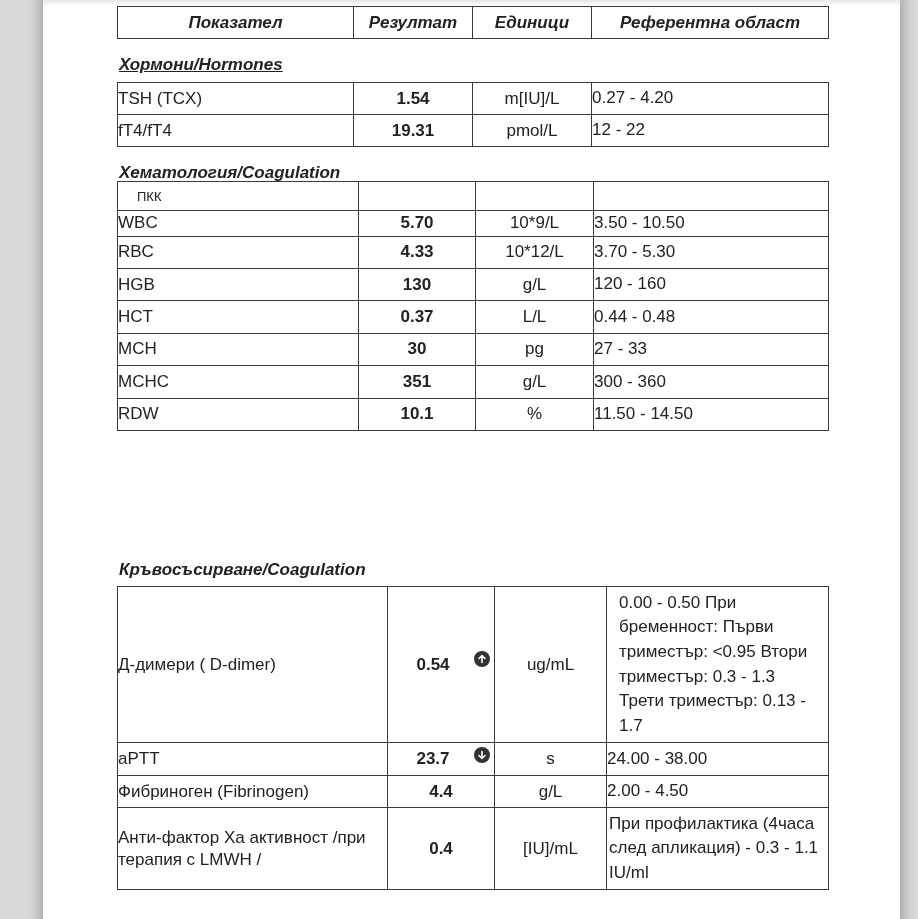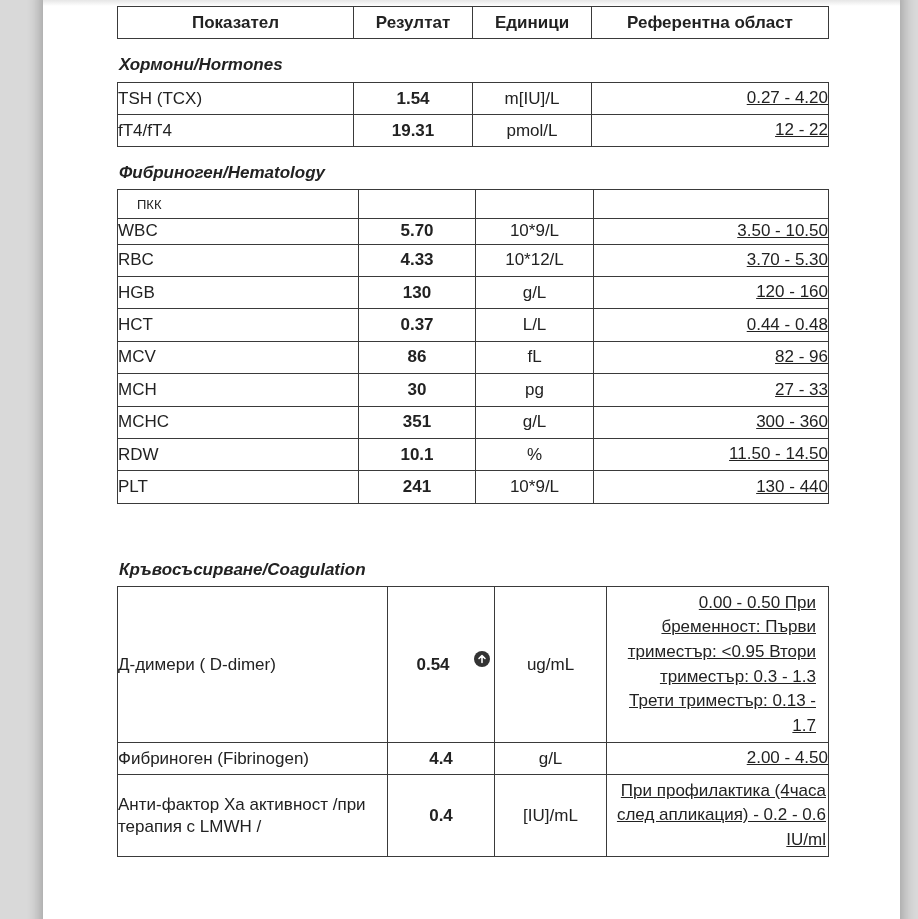--- a/index.html
+++ b/index.html
@@ -30,57 +30,57 @@
     padding: 0;
     vertical-align: middle;
     font-size: 17px;
     color: #222;
   }
   table.grid th { font-weight: bold; text-align: center; font-size: 17px; }
   td.name { font-size: 14px; text-align: left; padding-left: 3px; }
   td.name.sub { padding-left: 19px; font-size: 13px; }
   td.res { font-weight: bold; text-align: center; position: relative; }
   td.unit { text-align: center; }
-  td.ref { text-align: right; line-height: 24.6px; text-decoration: underline; }
+  td.ref { text-align: left; line-height: 24.6px; }
   .section-title {
     position: absolute; left: 119px;
     font-size: 17px; font-weight: bold; font-style: italic; color: #222;
     margin: 0;
   }
   .flag {
     position: absolute; width: 16px; height: 16px; border-radius: 50%;
     background: #333; top: 8px; right: 4px;
     display: flex; align-items: center; justify-content: center;
   }
   .flag svg { width: 10px; height: 10px; }
 </style>
 </head>
 <body>
 
 <div class="sheet"></div>
 <div class="topfade"></div>
 
-<table class="grid" style="top:6px; width:711px;">
+<table class="grid" style="top:6px; width:711px;font-style:italic;">
   <colgroup>
     <col style="width:236px">
       <col style="width:119px">
       <col style="width:119px">
       <col style="width:237px">
   </colgroup>
   <tbody>
       <tr style="height:32px;">
     <th>Показател</th>
     <th>Резултат</th>
     <th>Единици</th>
     <th>Референтна област</th>
   </tr>
 </tbody>
   </table>
 
-<div class="section-title" style="top:55px;">Хормони/Hormones</div>
+<div class="section-title" style="top:55px;text-decoration:underline;">Хормони/Hormones</div>
 <table class="grid" style="top:82px; width:711px;">
   <colgroup>
     <col style="width:236px">
       <col style="width:119px">
       <col style="width:119px">
       <col style="width:237px">
   </colgroup>
   <tbody>
       <tr style="height:32px;">
     <td class="name">TSH (TCX)</td>
@@ -90,22 +90,22 @@
   </tr>
   <tr style="height:32px;">
     <td class="name">fT4/fT4</td>
     <td class="res">19.31</td>
     <td class="unit">pmol/L</td>
     <td class="ref">12 - 22</td>
   </tr>
 </tbody>
   </table>
 
-<div class="section-title" style="top:163px;">Фибриноген/Hematology</div>
-<table class="grid" style="top:189px; width:711px;">
+<div class="section-title" style="top:163px;">Хематология/Coagulation</div>
+<table class="grid" style="top:181px; width:711px;">
   <colgroup>
     <col style="width:241px">
       <col style="width:117px">
       <col style="width:118px">
       <col style="width:235px">
   </colgroup>
   <tbody>
       <tr style="height:29px;">
     <td class="name sub">ПКК</td>
     <td></td>
@@ -130,48 +130,36 @@
     <td class="unit">g/L</td>
     <td class="ref">120 - 160</td>
   </tr>
   <tr style="height:32.4px;">
     <td class="name">HCT</td>
     <td class="res">0.37</td>
     <td class="unit">L/L</td>
     <td class="ref">0.44 - 0.48</td>
   </tr>
   <tr style="height:32.4px;">
-    <td class="name">MCV</td>
-    <td class="res">86</td>
-    <td class="unit">fL</td>
-    <td class="ref">82 - 96</td>
-  </tr>
-  <tr style="height:32.4px;">
     <td class="name">MCH</td>
     <td class="res">30</td>
     <td class="unit">pg</td>
     <td class="ref">27 - 33</td>
   </tr>
   <tr style="height:32.4px;">
     <td class="name">MCHC</td>
     <td class="res">351</td>
     <td class="unit">g/L</td>
     <td class="ref">300 - 360</td>
   </tr>
   <tr style="height:32.4px;">
     <td class="name">RDW</td>
     <td class="res">10.1</td>
     <td class="unit">%</td>
     <td class="ref">11.50 - 14.50</td>
-  </tr>
-  <tr style="height:32.4px;">
-    <td class="name">PLT</td>
-    <td class="res">241</td>
-    <td class="unit">10*9/L</td>
-    <td class="ref">130 - 440</td>
   </tr>
 </tbody>
   </table>
 
 <div class="section-title" style="top:560px;">Кръвосъсирване/Coagulation</div>
 <table class="grid" style="top:586px; width:711px;">
   <colgroup>
     <col style="width:270px">
       <col style="width:107px">
       <col style="width:112px">
@@ -184,26 +172,39 @@
       <span style="position:relative; left:-8px;">0.54</span>
       <span class="flag" style="top:64px;">
         <svg viewBox="0 0 10 10">
               <path d="M5 1.5 L5 8.5 M2 4.5 L5 1.5 L8 4.5" stroke="#fff" stroke-width="1.6" fill="none" stroke-linecap="round" stroke-linejoin="round"></path>
             </svg>
       </span>
     </td>
     <td class="unit">ug/mL</td>
     <td class="ref" style="padding:2px 12px;">0.00 - 0.50 При бременност: Първи триместър: &lt;0.95 Втори триместър: 0.3 - 1.3 Трети триместър: 0.13 - 1.7</td>
   </tr>
+  <tr style="height:33px;">
+    <td class="name">aPTT</td>
+    <td class="res">
+      <span style="position:relative; left:-8px;">23.7</span>
+      <span class="flag" style="top:4px;">
+        <svg viewBox="0 0 10 10">
+              <path d="M5 1.5 L5 8.5 M2 5.5 L5 8.5 L8 5.5" stroke="#fff" stroke-width="1.6" fill="none" stroke-linecap="round" stroke-linejoin="round"></path>
+            </svg>
+      </span>
+    </td>
+    <td class="unit">s</td>
+    <td class="ref">24.00 - 38.00</td>
+  </tr>
   <tr style="height:32px;">
     <td class="name">Фибриноген (Fibrinogen)</td>
     <td class="res">4.4</td>
     <td class="unit">g/L</td>
     <td class="ref">2.00 - 4.50</td>
   </tr>
   <tr style="height:82px;">
     <td class="name" style="line-height:22px; ">Анти-фактор Xa активност /при терапия с LMWH /</td>
     <td class="res">0.4</td>
     <td class="unit">[IU]/mL</td>
-    <td class="ref" style="padding:0 2px;">При профилактика (4часа след апликация) - 0.2 - 0.6 IU/ml</td>
+    <td class="ref" style="padding:0 2px;">При профилактика (4часа след апликация) - 0.3 - 1.1 IU/ml</td>
   </tr>
 </tbody>
   </table>
 
 </body></html>

